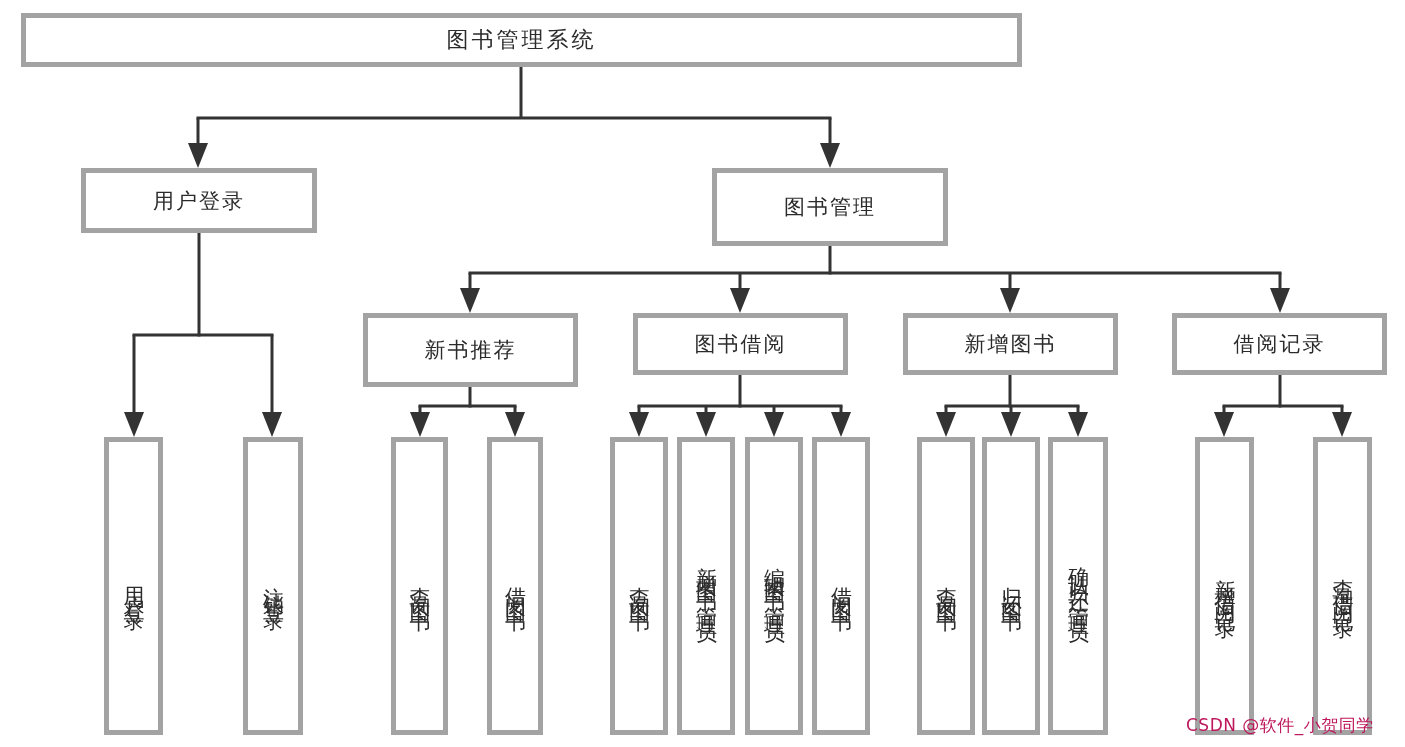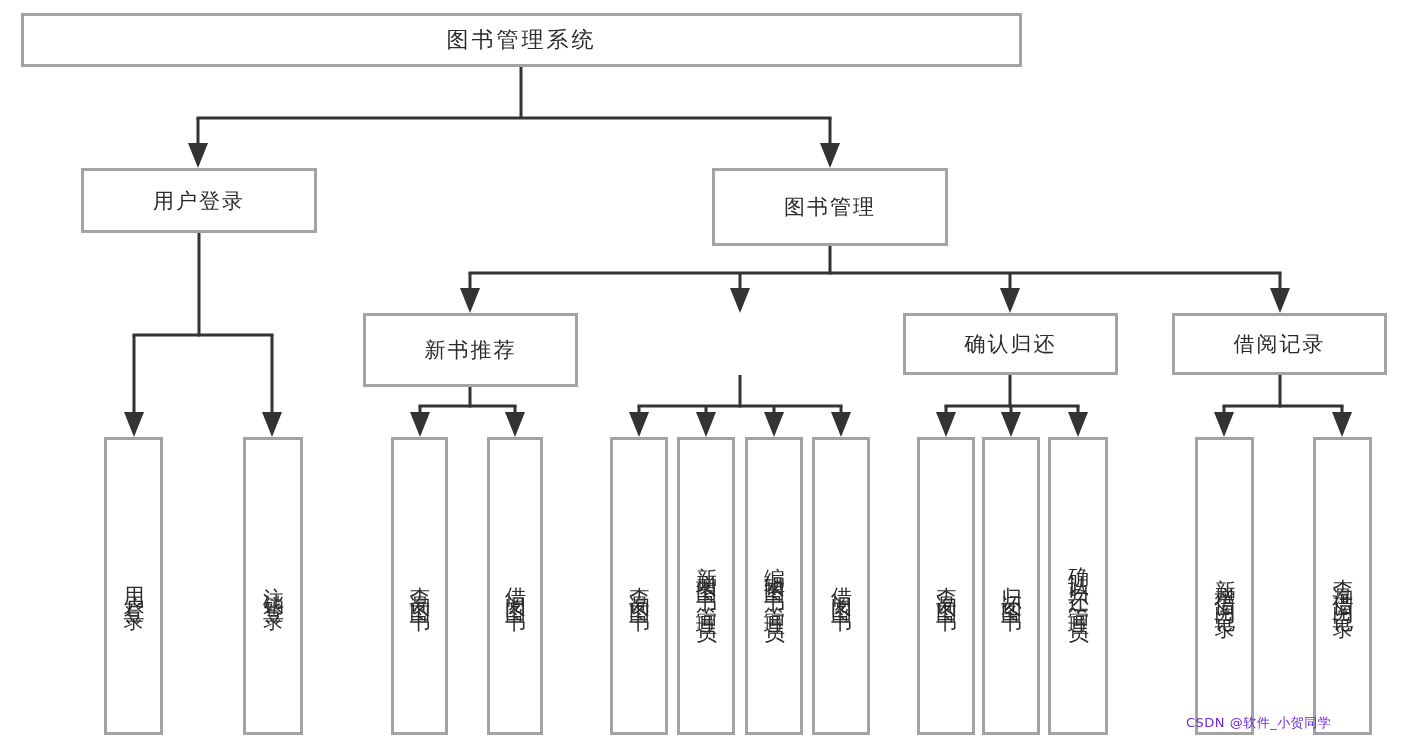--- a/index.html
+++ b/index.html
@@ -7,21 +7,21 @@
     position:relative;
     width:1405px;height:747px;
     background:#ffffff;
     font-family:"DejaVu Sans","Liberation Sans",sans-serif;
     overflow:hidden;
   }
   .connectors{position:absolute;left:0;top:0;z-index:1;}
   .box{
     position:absolute;
     box-sizing:border-box;
-    border:3px solid #a3a3a3;
+    border:5px solid #a3a3a3;
     background:#ffffff;
     display:flex;
     align-items:center;
     justify-content:center;
     z-index:2;
     color:#2b2b2b;
   }
   .box.h span{
     font-size:21px;
     letter-spacing:2px;
@@ -34,23 +34,23 @@
     text-orientation:mixed;
     font-size:21px;
     letter-spacing:8px;
     line-height:1;
     color:#2b2b2b;
     white-space:nowrap;
   }
   .watermark{
     position:absolute;
     left:1186px;top:714px;
-    font-size:13px;
+    font-size:17px;
     letter-spacing:0.5px;
-    color:#6d28d9;
+    color:#be185d;
     z-index:3;
     white-space:nowrap;
   }
 </style>
 </head>
 <body>
 
 <div class="canvas">
 
   <svg class="connectors" width="1405" height="747" viewBox="0 0 1405 747">
@@ -124,22 +124,25 @@
   <div class="box h" style="left:81px;top:168px;width:236px;height:65px">
     <span>用户登录</span>
   </div>
   <div class="box h" style="left:712px;top:168px;width:236px;height:78px">
     <span>图书管理</span>
   </div>
 
   <div class="box h" style="left:363px;top:313px;width:215px;height:74px">
     <span>新书推荐</span>
   </div>
+  <div class="box h" style="left:633px;top:313px;width:215px;height:62px">
+    <span>图书借阅</span>
+  </div>
   <div class="box h" style="left:903px;top:313px;width:215px;height:62px">
-    <span>确认归还</span>
+    <span>新增图书</span>
   </div>
   <div class="box h" style="left:1172px;top:313px;width:215px;height:62px">
     <span>借阅记录</span>
   </div>
 
   <div class="box v" style="left:104px;top:437px;width:59px;height:298px">
     <span>用户登录</span>
   </div>
   <div class="box v" style="left:243px;top:437px;width:60px;height:298px">
     <span>注销登录</span>

